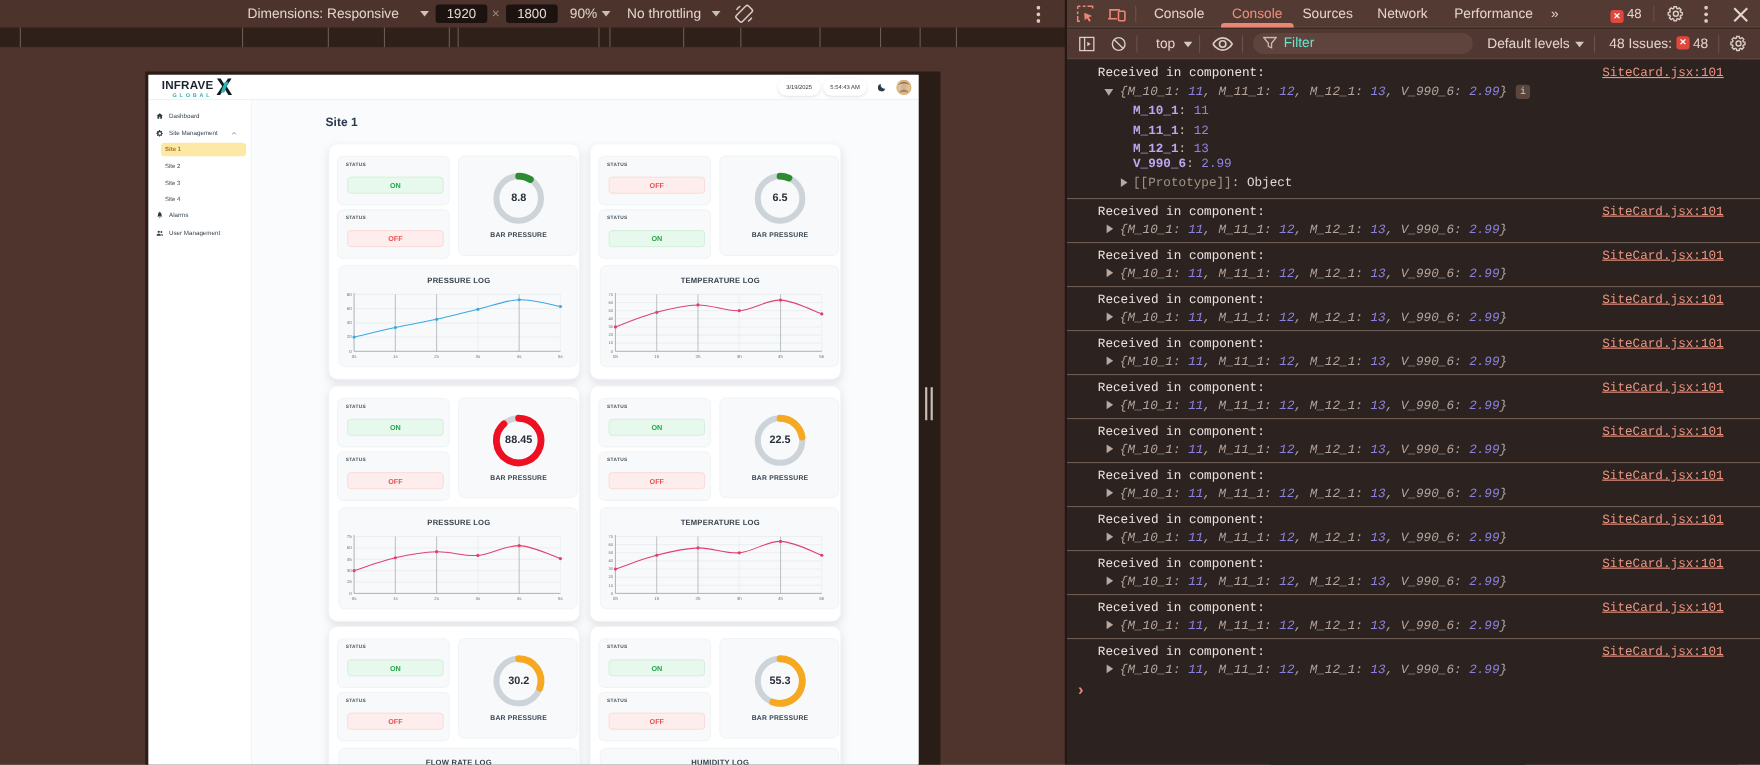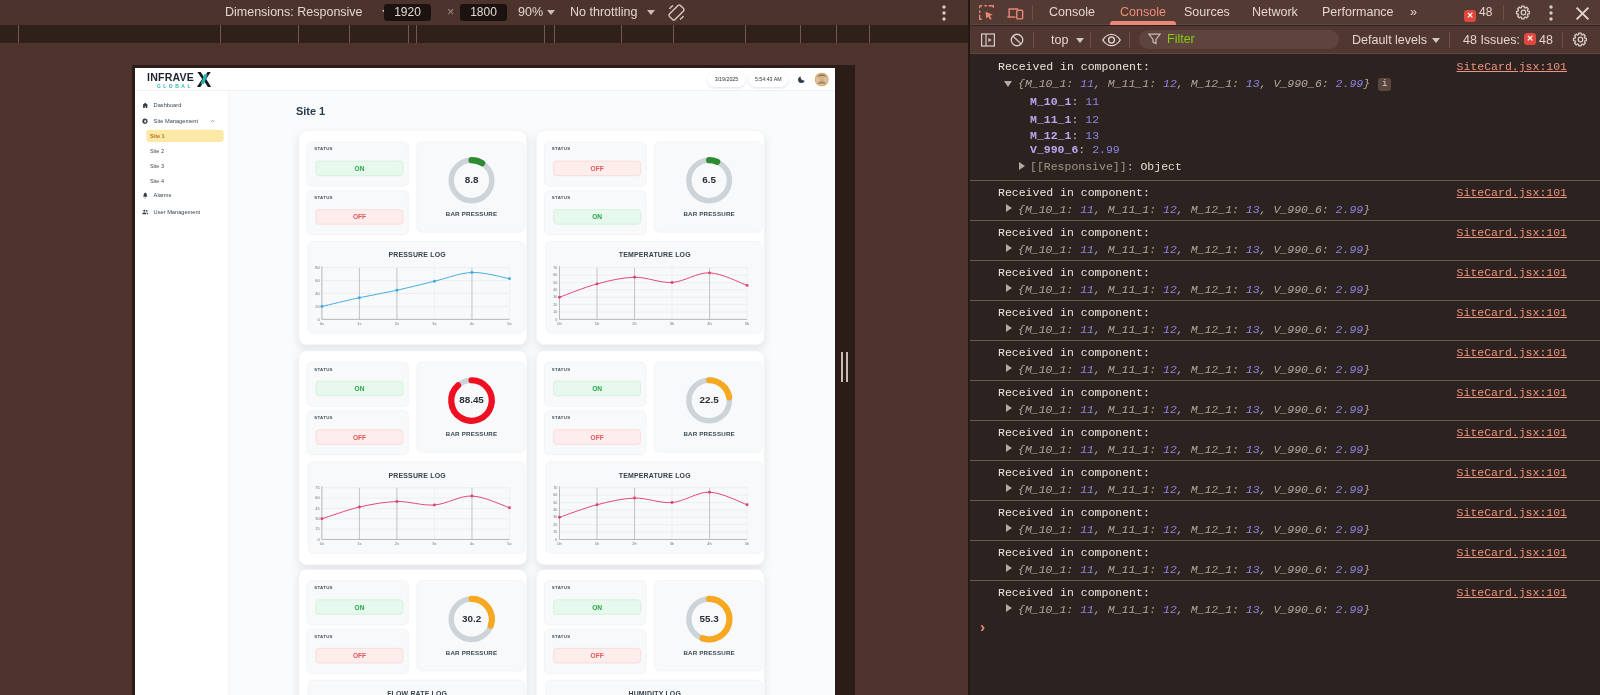--- a/index.html
+++ b/index.html
@@ -42,42 +42,42 @@
 .dt{position:absolute;left:970px;top:0;width:630px;height:695px;background:#2c2321}
 .dtdiv{position:absolute;left:968px;top:0;width:2px;height:695px;background:#241813;z-index:5}
 .dtab{position:absolute;left:0;top:0;width:630px;height:25px;background:#533a32;border-bottom:1px solid #61463e}
 .tab{position:absolute;top:5px;font-size:12.5px;color:#e6d4cd}
 .tabsel{color:#ef8e7d}
 .tabline{position:absolute;left:140px;top:21px;width:66px;height:4px;border-radius:3px 3px 0 0;background:#ec8775}
 .tnum{position:absolute;top:5px;font-size:12px;color:#e6d4cd}
 .rb{display:inline-block;width:12px;height:12px;border-radius:3px;background:#e0483e;color:#fff;font-size:8px;font-weight:bold;text-align:center;line-height:12px}
 .dbar{position:absolute;left:0;top:26px;width:630px;height:28px;background:#503731;border-bottom:1px solid #61463e}
 .btxt{position:absolute;top:7px;font-size:12.5px;color:#e6d4cd}
-.fpill{position:absolute;left:169px;top:4px;width:200px;height:19px;border-radius:10px;background:#5e443d;font-size:12.5px;color:#84cc16}
+.fpill{position:absolute;left:169px;top:4px;width:200px;height:19px;border-radius:10px;background:#5e443d;font-size:12.5px;color:#5eead4}
 .cwrap{position:absolute;left:0;top:54px;width:610px;height:641px;background:#2c2321;font-family:"Liberation Mono",monospace;font-size:11.5px}
 .crow{position:absolute;left:28px;height:18px;line-height:18px;width:596px;white-space:pre}
 .ct{color:#ece1dc}
 .lnk{position:absolute;right:27px;top:0;color:#ef947f;text-decoration:underline}
 .pv{color:#b4a49b;font-style:italic}
 .pk{color:#b4a49b;font-style:italic}
 .pn{color:#8b82e0;font-style:italic}
 .ek{color:#bba7ef;font-weight:bold}
 .en{color:#8d84e4}
 .epv{color:#c9bdb6}
 .eo{color:#e4d8d2}
 .proto{color:#a39386}
 .ibdg{display:inline-block;margin-left:8px;width:13px;height:13px;border-radius:3px;background:#5a463d;color:#d5c9c2;font-size:9px;font-style:normal;text-align:center;line-height:13px;vertical-align:1px}
 .csep{position:absolute;left:0;width:630px;height:1px;background:#6b5a52}
 </style></head>
 <body>
 <div class="left">
 <div class="devbar">
 <span style="position:absolute;left:225px;top:5px">Dimensions: Responsive</span>
 <div style="position:absolute;left:382px;top:10px;width:0;height:0;border-left:4.5px solid transparent;border-right:4.5px solid transparent;border-top:5.5px solid #cfc2bb"></div>
-<div class="numbox" style="left:384px">1920</div>
+<div class="numbox" style="left:396px">1920</div>
 <span style="position:absolute;left:447px;top:5px;color:#9c8d85">×</span>
 <div class="numbox" style="left:460px">1800</div>
 <span style="position:absolute;left:518px;top:5px">90%</span>
 <div style="position:absolute;left:547px;top:10px;width:0;height:0;border-left:4.5px solid transparent;border-right:4.5px solid transparent;border-top:5.5px solid #c9beb7"></div>
 <span style="position:absolute;left:570px;top:5px">No throttling</span>
 <div style="position:absolute;left:647px;top:10px;width:0;height:0;border-left:4.5px solid transparent;border-right:4.5px solid transparent;border-top:5.5px solid #c9beb7"></div>
 <div style="position:absolute;left:667px;top:3px"><svg viewBox="0 0 22 22" width="19" height="19">
           <g transform="rotate(45 11 11)">
             <rect x="6.5" y="2" width="9" height="18" rx="2" fill="none" stroke="#d8ccc5" stroke-width="1.6"></rect>
           </g>
@@ -620,21 +620,21 @@
 </div>
 <div class="cwrap">
 <div class="crow" style="left:28px;top:4px"><span class="ct">Received in component:</span><span class="lnk">SiteCard.jsx:101</span></div>
 <div style="position:absolute;left:34px;top:27px;width:0;height:0;border-left:4.5px solid transparent;border-right:4.5px solid transparent;border-top:6px solid #b9a89f"></div>
       <div class="crow" style="left:48px;top:21px"><span class="pv">{</span><span class="pk">M_10_1</span><span class="pv">: </span><span class="pn">11</span><span class="pv">, </span><span class="pk">M_11_1</span><span class="pv">: </span><span class="pn">12</span><span class="pv">, </span><span class="pk">M_12_1</span><span class="pv">: </span><span class="pn">13</span><span class="pv">, </span><span class="pk">V_990_6</span><span class="pv">: </span><span class="pn">2.99</span><span class="pv">}</span><span class="ibdg">i</span></div>
 <div class="crow" style="left:60px;top:39px"><span class="ek">M_10_1</span><span class="epv">: </span><span class="en">11</span></div>
 <div class="crow" style="left:60px;top:56.5px"><span class="ek">M_11_1</span><span class="epv">: </span><span class="en">12</span></div>
 <div class="crow" style="left:60px;top:72.5px"><span class="ek">M_12_1</span><span class="epv">: </span><span class="en">13</span></div>
 <div class="crow" style="left:60px;top:86.5px"><span class="ek">V_990_6</span><span class="epv">: </span><span class="en">2.99</span></div>
 <div style="position:absolute;left:49px;top:108px;width:0;height:0;border-top:4.5px solid transparent;border-bottom:4.5px solid transparent;border-left:6px solid #b9a89f"></div>
-      <div class="crow" style="left:60px;top:104px"><span class="proto">[[Responsive]]</span><span class="epv">: </span><span class="eo">Object</span></div>
+      <div class="crow" style="left:60px;top:104px"><span class="proto">[[Prototype]]</span><span class="epv">: </span><span class="eo">Object</span></div>
 <div class="csep" style="top:126px"></div>
 <div class="crow" style="left:28px;top:130px"><span class="ct">Received in component:</span><span class="lnk">SiteCard.jsx:101</span></div>
 <div style="position:absolute;left:36px;top:150px;width:0;height:0;border-top:4.5px solid transparent;border-bottom:4.5px solid transparent;border-left:6px solid #b9a89f"></div>
       <div class="crow" style="left:48px;top:147px"><span class="pv">{</span><span class="pk">M_10_1</span><span class="pv">: </span><span class="pn">11</span><span class="pv">, </span><span class="pk">M_11_1</span><span class="pv">: </span><span class="pn">12</span><span class="pv">, </span><span class="pk">M_12_1</span><span class="pv">: </span><span class="pn">13</span><span class="pv">, </span><span class="pk">V_990_6</span><span class="pv">: </span><span class="pn">2.99</span><span class="pv">}</span></div>
 <div class="csep" style="top:166px"></div>
 <div class="crow" style="left:28px;top:170px"><span class="ct">Received in component:</span><span class="lnk">SiteCard.jsx:101</span></div>
 <div style="position:absolute;left:36px;top:190px;width:0;height:0;border-top:4.5px solid transparent;border-bottom:4.5px solid transparent;border-left:6px solid #b9a89f"></div>
       <div class="crow" style="left:48px;top:187px"><span class="pv">{</span><span class="pk">M_10_1</span><span class="pv">: </span><span class="pn">11</span><span class="pv">, </span><span class="pk">M_11_1</span><span class="pv">: </span><span class="pn">12</span><span class="pv">, </span><span class="pk">M_12_1</span><span class="pv">: </span><span class="pn">13</span><span class="pv">, </span><span class="pk">V_990_6</span><span class="pv">: </span><span class="pn">2.99</span><span class="pv">}</span></div>
 <div class="csep" style="top:206px"></div>
 <div class="crow" style="left:28px;top:210px"><span class="ct">Received in component:</span><span class="lnk">SiteCard.jsx:101</span></div>

